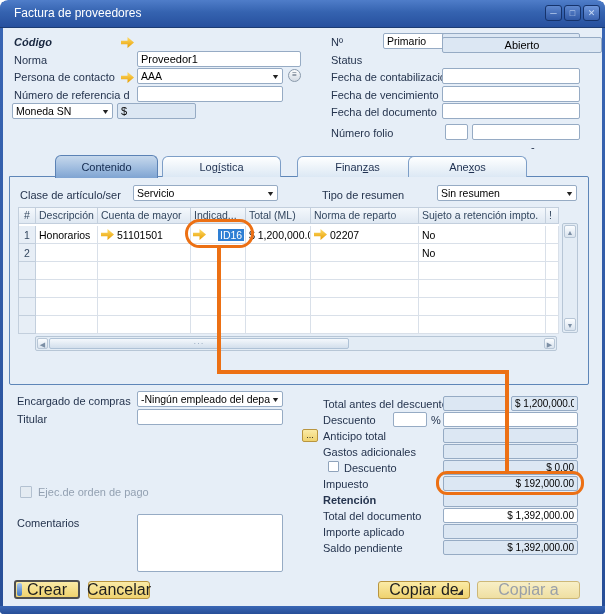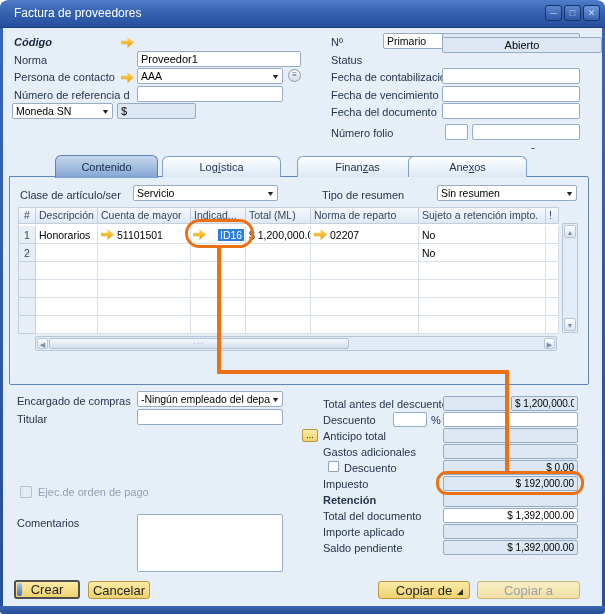--- a/index.html
+++ b/index.html
@@ -102,21 +102,21 @@
     display:flex;align-items:center;justify-content:center;color:#93A6BC;font-size:8px;letter-spacing:1px;}
   .ann{position:absolute;z-index:50;pointer-events:none;}
   .ann.line{background:#EC7014;}
   .ann.ellipse{border:3px solid #EC7014;border-radius:16px;}
   .ann.rect{border:3px solid #EC7014;border-radius:11px;}
   .cb{position:absolute;width:12px;height:12px;border:1px solid #8FA3BB;background:#fff;border-radius:1px;}
   .cb.disabled{background:#E4EBF2;border-color:#B3C1D1;}
   .ybtn{
     position:absolute;height:18px;border:1px solid #B9953F;border-radius:3px;
     background:linear-gradient(#FBEBA6,#EFD26E);color:#1E1E1E;
-    display:flex;align-items:center;justify-content:center;font-size:13px;cursor:default;
+    display:flex;align-items:center;justify-content:center;font-size:16px;cursor:default;
   }
   .ybtn.default{border:2px solid #4F4F4F;height:19px;}
   .ybtn.disabled{background:linear-gradient(#F8EFC6,#EFDFA2);color:#9AA0A8;border-color:#CDB878;}
   .ybtn.small{height:13px;font-size:9px;line-height:9px;border-radius:2px;padding:0;}
   .focus-strip{position:absolute;left:1px;top:1px;bottom:1px;width:5px;border-radius:2px;
     background:linear-gradient(#A9C8F0,#3D74C0);}
   .corner-tri{position:absolute;right:6px;bottom:3px;width:0;height:0;
     border-bottom:6px solid #2E2E2E;border-left:6px solid transparent;}
   textarea.fld{height:auto;resize:none;}
 </style>

